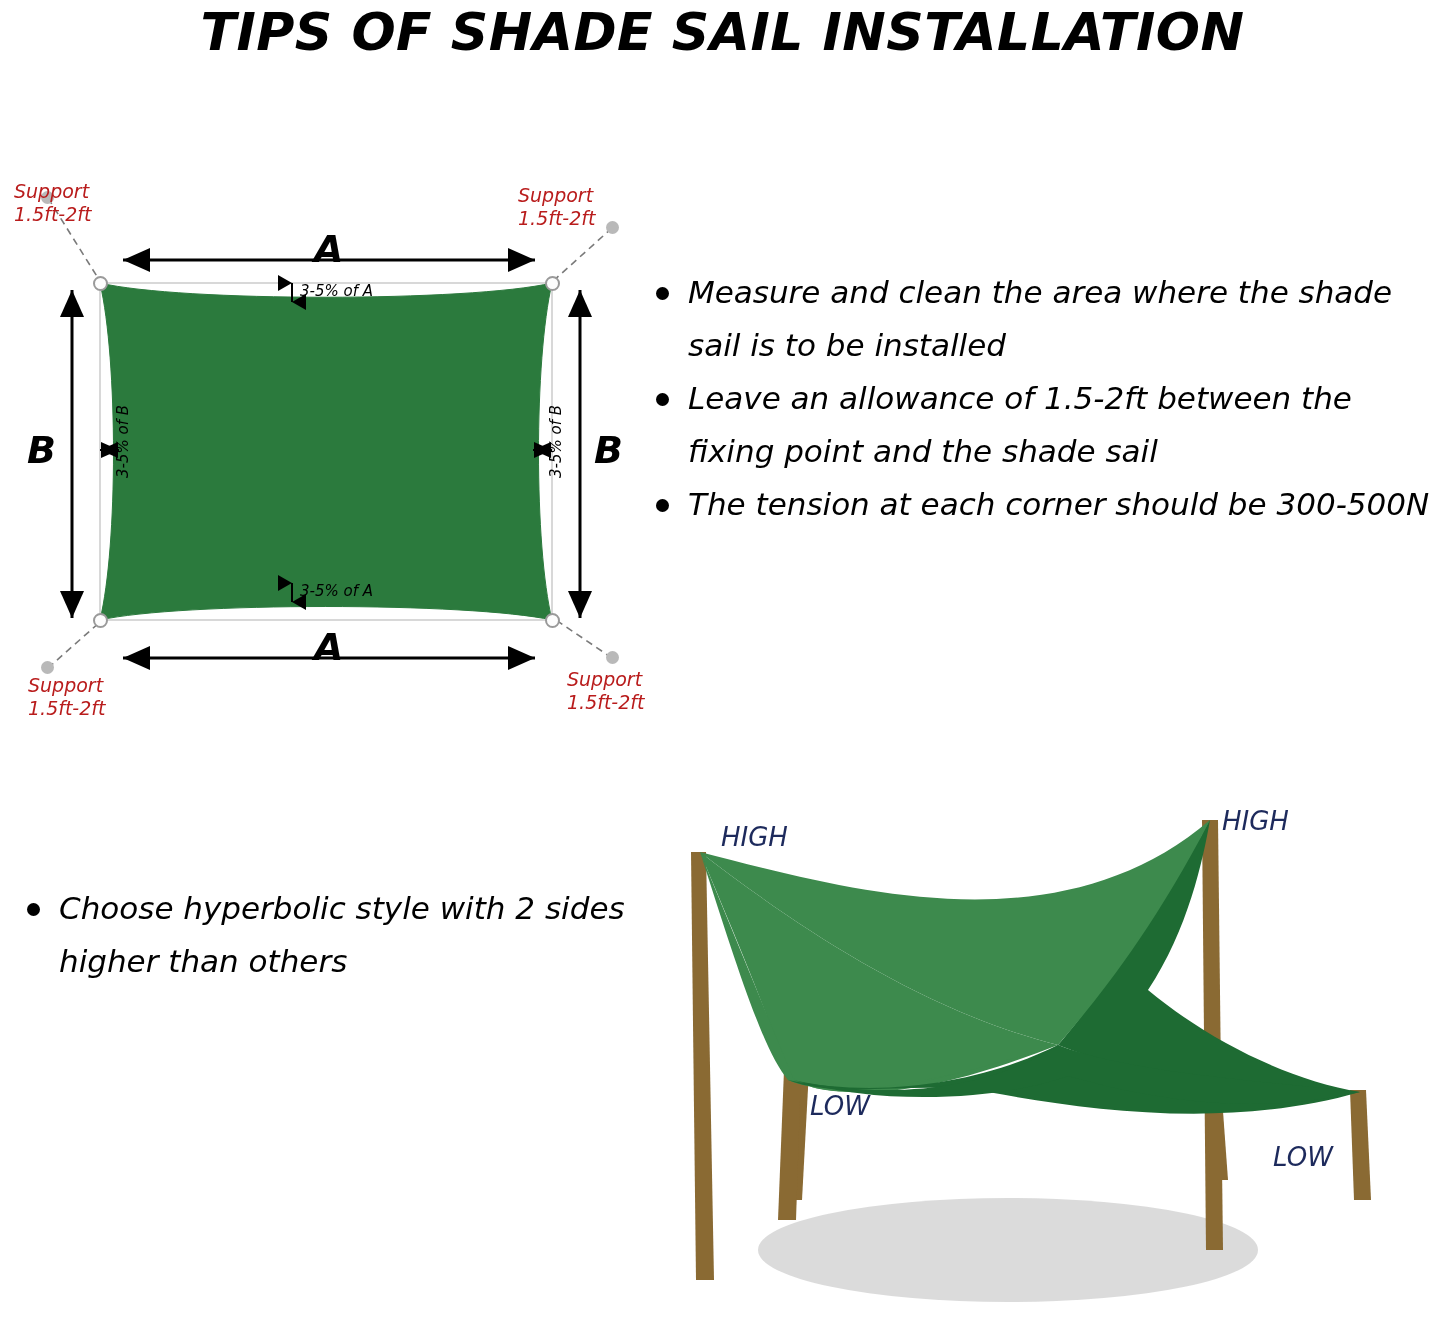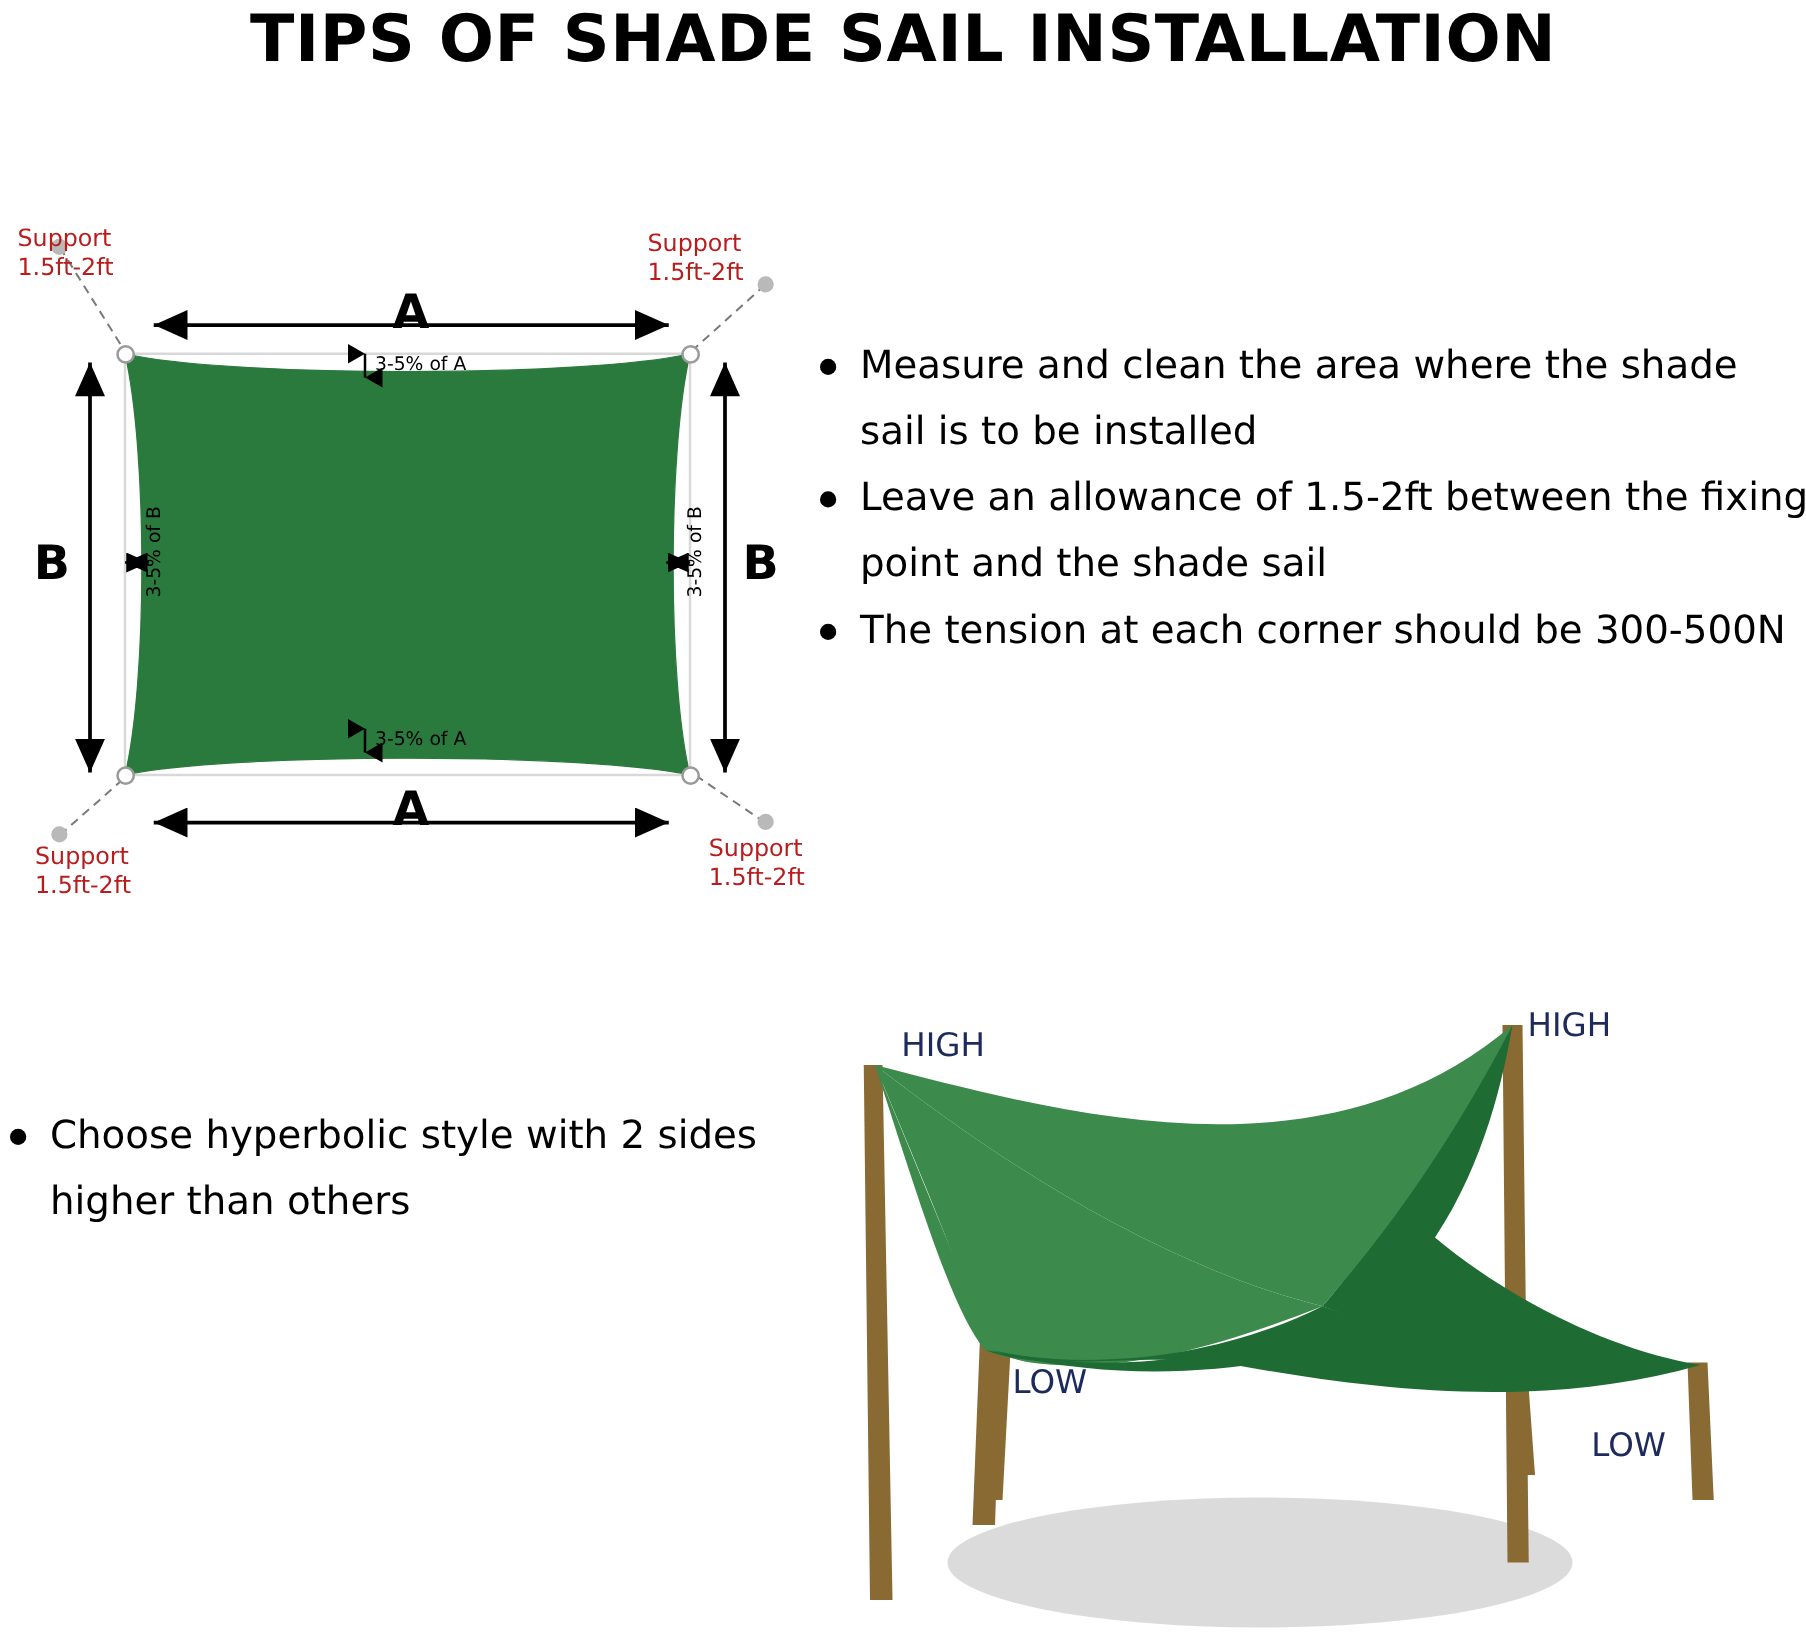--- a/index.html
+++ b/index.html
@@ -12,20 +12,21 @@
     height: 1319px;
     font-family: "DejaVu Sans", sans-serif;
     color: #000000;
     position: relative;
     overflow: hidden;
   }
   .page {
     position: relative;
     width: 1445px;
     height: 1319px;
+    font-style: italic;
   }
 
   
   .title {
     position: absolute;
     top: 2px;
     left: 0;
     width: 1445px;
     text-align: center;
     font-family: "DejaVu Sans", sans-serif;
@@ -113,20 +114,21 @@
   }
   #bullets-right {
     left: 648px;
     top: 266px;
     width: 800px;
   }
   #bullets-left {
     left: 0px;
     top: 882px;
     width: 620px;
+    padding-left: 19px;
   }
 
   
   .diagram-bottom {
     position: absolute;
     left: 588px;
     top: 780px;
     width: 825px;
     height: 539px;
   }

